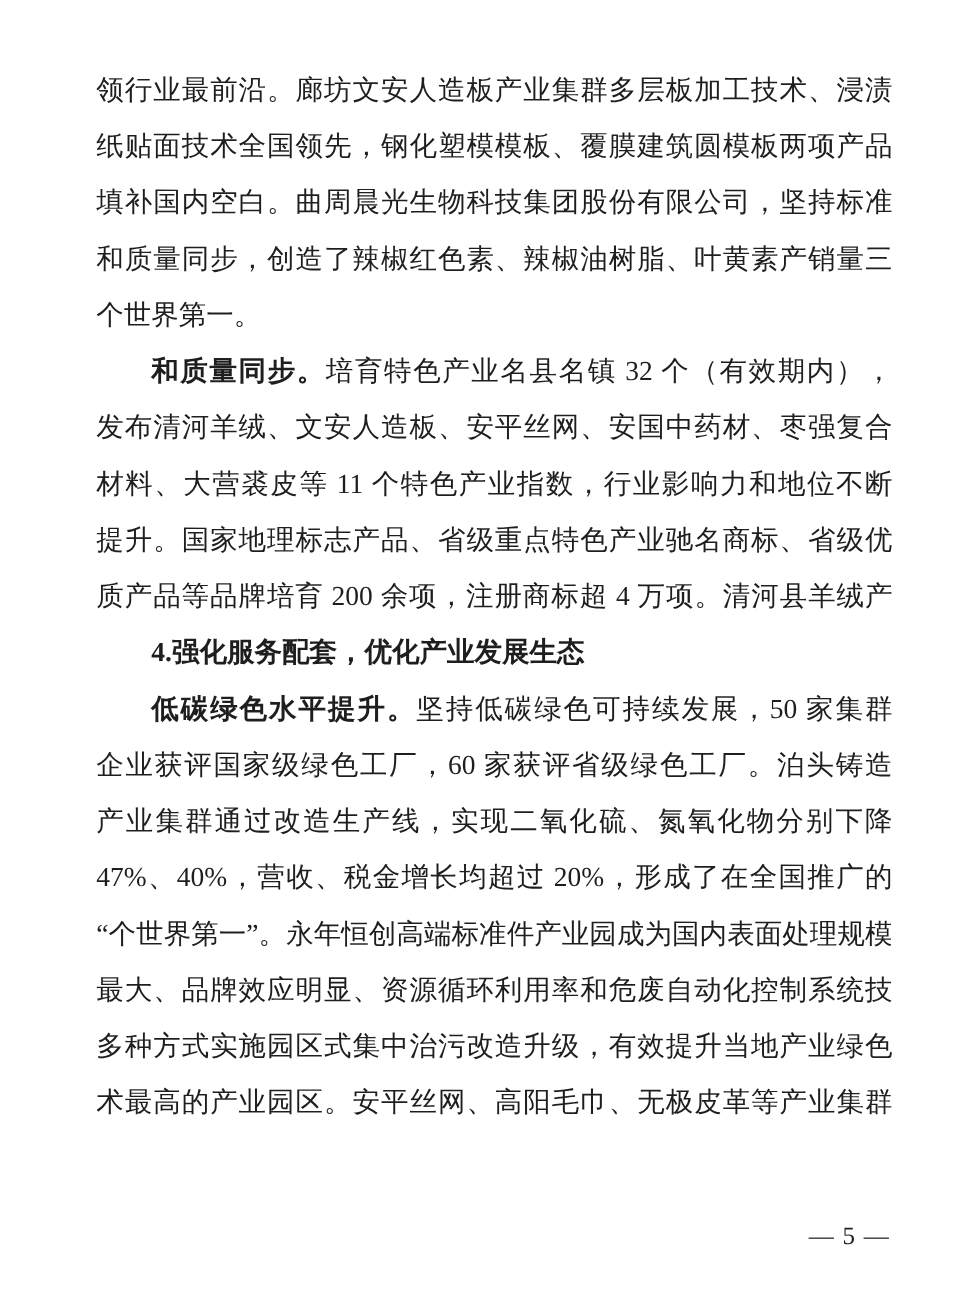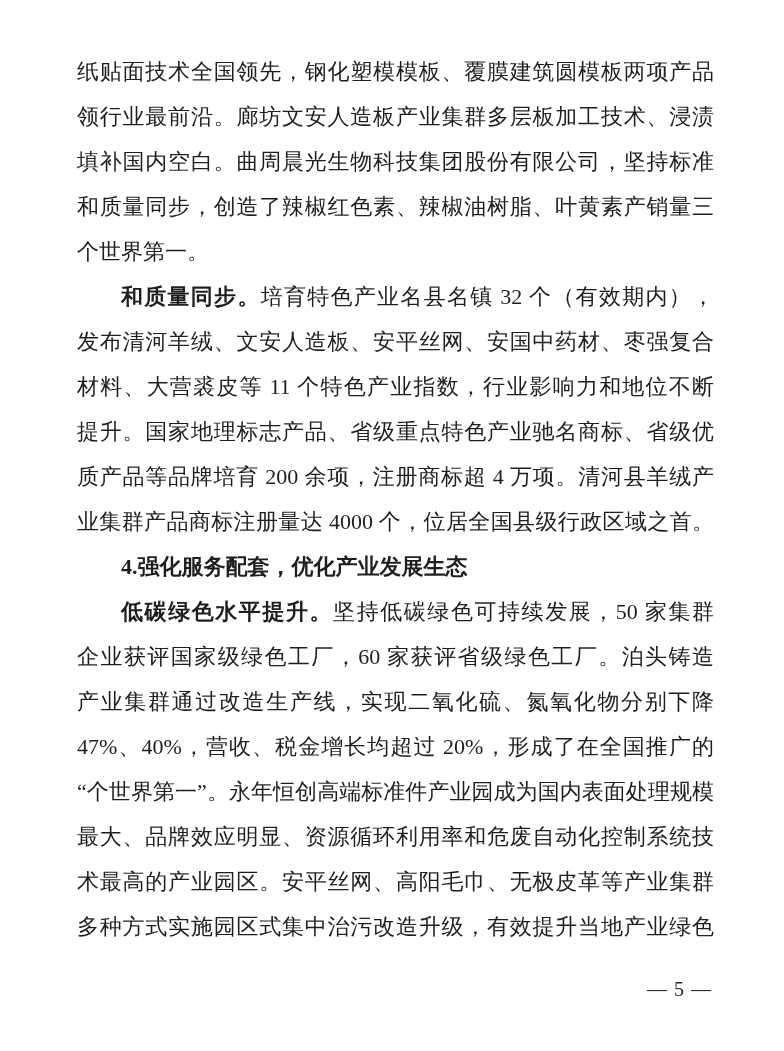--- a/index.html
+++ b/index.html
@@ -55,44 +55,43 @@
     color: #222222;
     letter-spacing: 1px;
   }
 </style>
 </head>
 <body>
 
 <div class="page">
   <div class="text-block">
 
+    <div class="line fill">领行业最前沿。廊坊文安人造板产业集群多层板加工技术、浸渍</div>
     <div class="line fill">纸贴面技术全国领先，钢化塑模模板、覆膜建筑圆模板两项产品</div>
-    <div class="line fill">领行业最前沿。廊坊文安人造板产业集群多层板加工技术、浸渍</div>
     <div class="line fill">填补国内空白。曲周晨光生物科技集团股份有限公司，坚持标准</div>
     <div class="line fill">和质量同步，创造了辣椒红色素、辣椒油树脂、叶黄素产销量三</div>
     <div class="line short">个世界第一。</div>
 
     <div class="line fill indent">
       <span class="b">和质量同步。</span><span>培育特色产业名县名镇 32 个（有效期内），</span>
     </div>
     <div class="line fill">发布清河羊绒、文安人造板、安平丝网、安国中药材、枣强复合</div>
     <div class="line fill">材料、大营裘皮等 11 个特色产业指数，行业影响力和地位不断</div>
     <div class="line fill">提升。国家地理标志产品、省级重点特色产业驰名商标、省级优</div>
     <div class="line fill">质产品等品牌培育 200 余项，注册商标超 4 万项。清河县羊绒产</div>
-    <div class="line fill">业集群产品商标注册量达 4000 个，位居全国县级行政区域之首。</div>
 
     <div class="line short indent b">4.强化服务配套，优化产业发展生态</div>
 
     <div class="line fill indent">
       <span class="b">低碳绿色水平提升。</span><span>坚持低碳绿色可持续发展，50 家集群</span>
     </div>
     <div class="line fill">企业获评国家级绿色工厂，60 家获评省级绿色工厂。泊头铸造</div>
     <div class="line fill">产业集群通过改造生产线，实现二氧化硫、氮氧化物分别下降</div>
     <div class="line fill">47%、40%，营收、税金增长均超过 20%，形成了在全国推广的</div>
     <div class="line fill">“个世界第一”。永年恒创高端标准件产业园成为国内表面处理规模</div>
     <div class="line fill">最大、品牌效应明显、资源循环利用率和危废自动化控制系统技</div>
+    <div class="line fill">多种方式实施园区式集中治污改造升级，有效提升当地产业绿色</div>
     <div class="line fill">术最高的产业园区。安平丝网、高阳毛巾、无极皮革等产业集群</div>
-    <div class="line fill">多种方式实施园区式集中治污改造升级，有效提升当地产业绿色</div>
 
   </div>
 
   <div class="page-number">— 5 —</div>
 </div>
 
 </body></html>

